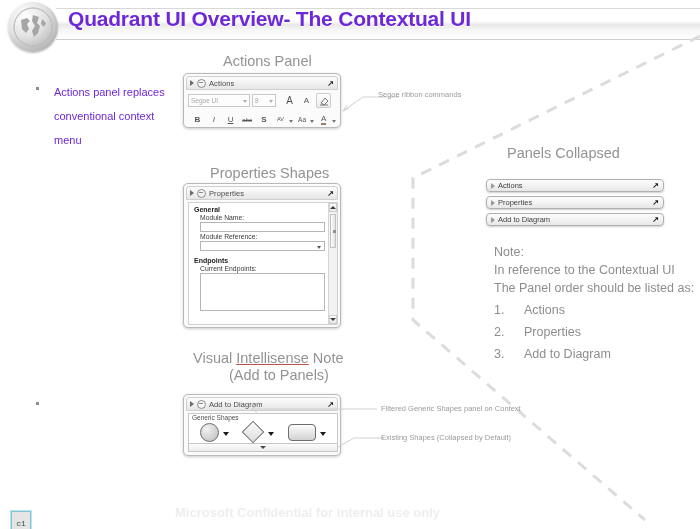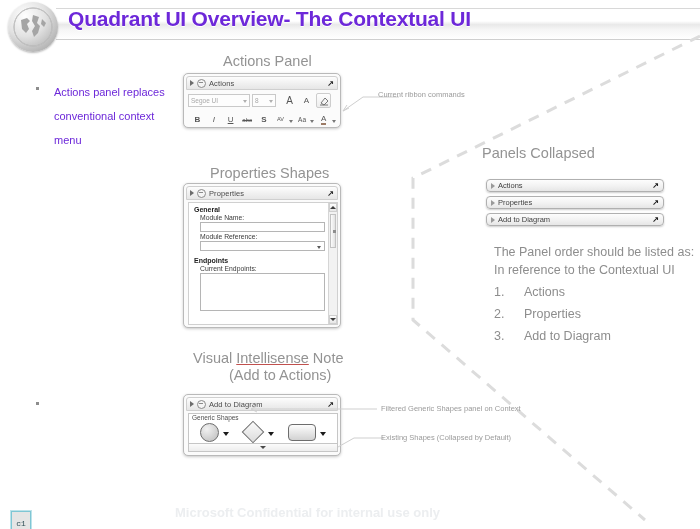--- a/index.html
+++ b/index.html
@@ -470,22 +470,22 @@
 
 <svg id="dashed-polygon">
   <polyline points="700,36 413,178 413,320 645,520" fill="none" stroke="#dcdcdc" stroke-width="3" stroke-dasharray="11 9" stroke-linecap="butt"></polyline>
 </svg>
 
 <div class="section-heading" style="left:223px; top:53px;">Actions Panel</div>
 <div class="section-heading" style="left:210px; top:165px;">Properties Shapes</div>
 <div class="section-heading" style="left:193px; top:350px;">
   <span>Visual </span><span class="ul-underline">Intellisense</span><span> Note</span>
 </div>
-<div class="section-heading" style="left:229px; top:367px;">(Add to Actions)</div>
-<div class="section-heading" style="left:482px; top:145px;">Panels Collapsed</div>
+<div class="section-heading" style="left:229px; top:367px;">(Add to Panels)</div>
+<div class="section-heading" style="left:507px; top:145px;">Panels Collapsed</div>
 
 <div class="bullet-block" style="left:36px; top:80px; width:145px;">
   <span class="dot"></span>
   <span class="btext">Actions panel replaces conventional context menu</span>
 </div>
 
 <div class="bullet-block" style="left:36px; top:395px; width:148px;">
   <span class="dot"></span>
 </div>
 
@@ -630,41 +630,42 @@
   <span class="cpop">↗</span>
 </div>
 <div class="collapsed-strip" style="top:213px;">
   <span class="ctri"></span>
   <span class="dot-icon"></span>
   <span class="ctitle">Add to Diagram</span>
   <span class="cpop">↗</span>
 </div>
 
 <div id="note-block">
+  <div class="note-line">Note:</div>
+  <div class="note-line">In reference to the Contextual UI</div>
   <div class="note-line">The Panel order should be listed as:</div>
-  <div class="note-line">In reference to the Contextual UI</div>
   <div class="note-item">
     <span class="num">1.</span>
     <span>Actions</span>
   </div>
   <div class="note-item">
     <span class="num">2.</span>
     <span>Properties</span>
   </div>
   <div class="note-item">
     <span class="num">3.</span>
     <span>Add to Diagram</span>
   </div>
 </div>
 
 <svg class="leader" style="left:341px; top:92px;" width="60" height="22">
   <path d="M2 19 L22 5 L58 5" fill="none" stroke="#cfcfcf" stroke-width="1"></path>
   <path d="M2 19 L8 16 M2 19 L6 13" fill="none" stroke="#cfcfcf" stroke-width="1"></path>
 </svg>
-<div class="annot" style="left:378px; top:90px;">Current ribbon commands</div>
+<div class="annot" style="left:378px; top:90px;">Segoe ribbon commands</div>
 
 <svg class="leader" style="left:249px; top:404px;" width="130" height="12">
   <path d="M2 5 L128 5" fill="none" stroke="#cfcfcf" stroke-width="1"></path>
   <path d="M2 5 L8 2 M2 5 L8 8" fill="none" stroke="#cfcfcf" stroke-width="1"></path>
 </svg>
 <div class="annot" style="left:381px; top:404px;">Filtered Generic Shapes panel on Context</div>
 
 <svg class="leader" style="left:336px; top:433px;" width="50" height="18">
   <path d="M2 14 L18 5 L48 5" fill="none" stroke="#cfcfcf" stroke-width="1"></path>
 </svg>

